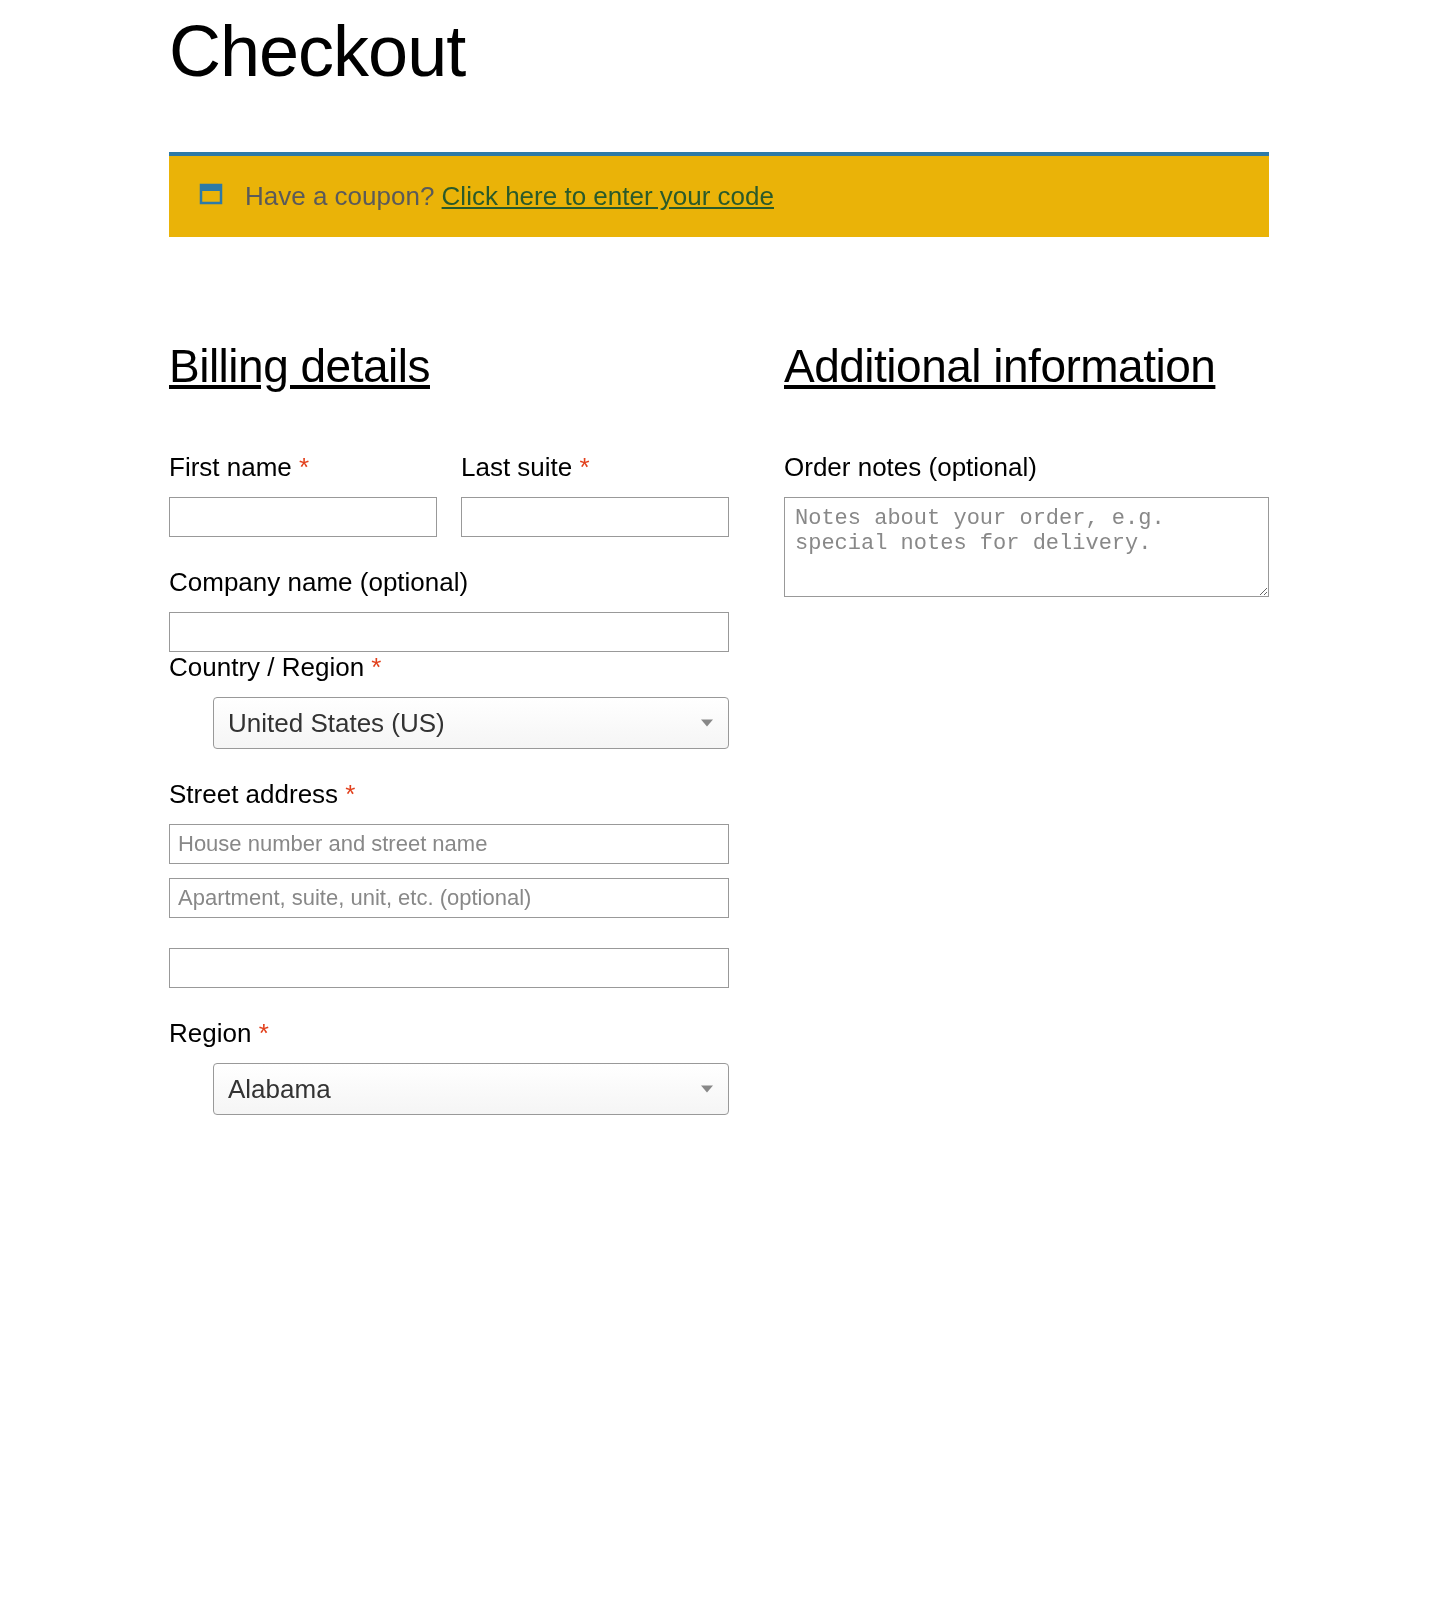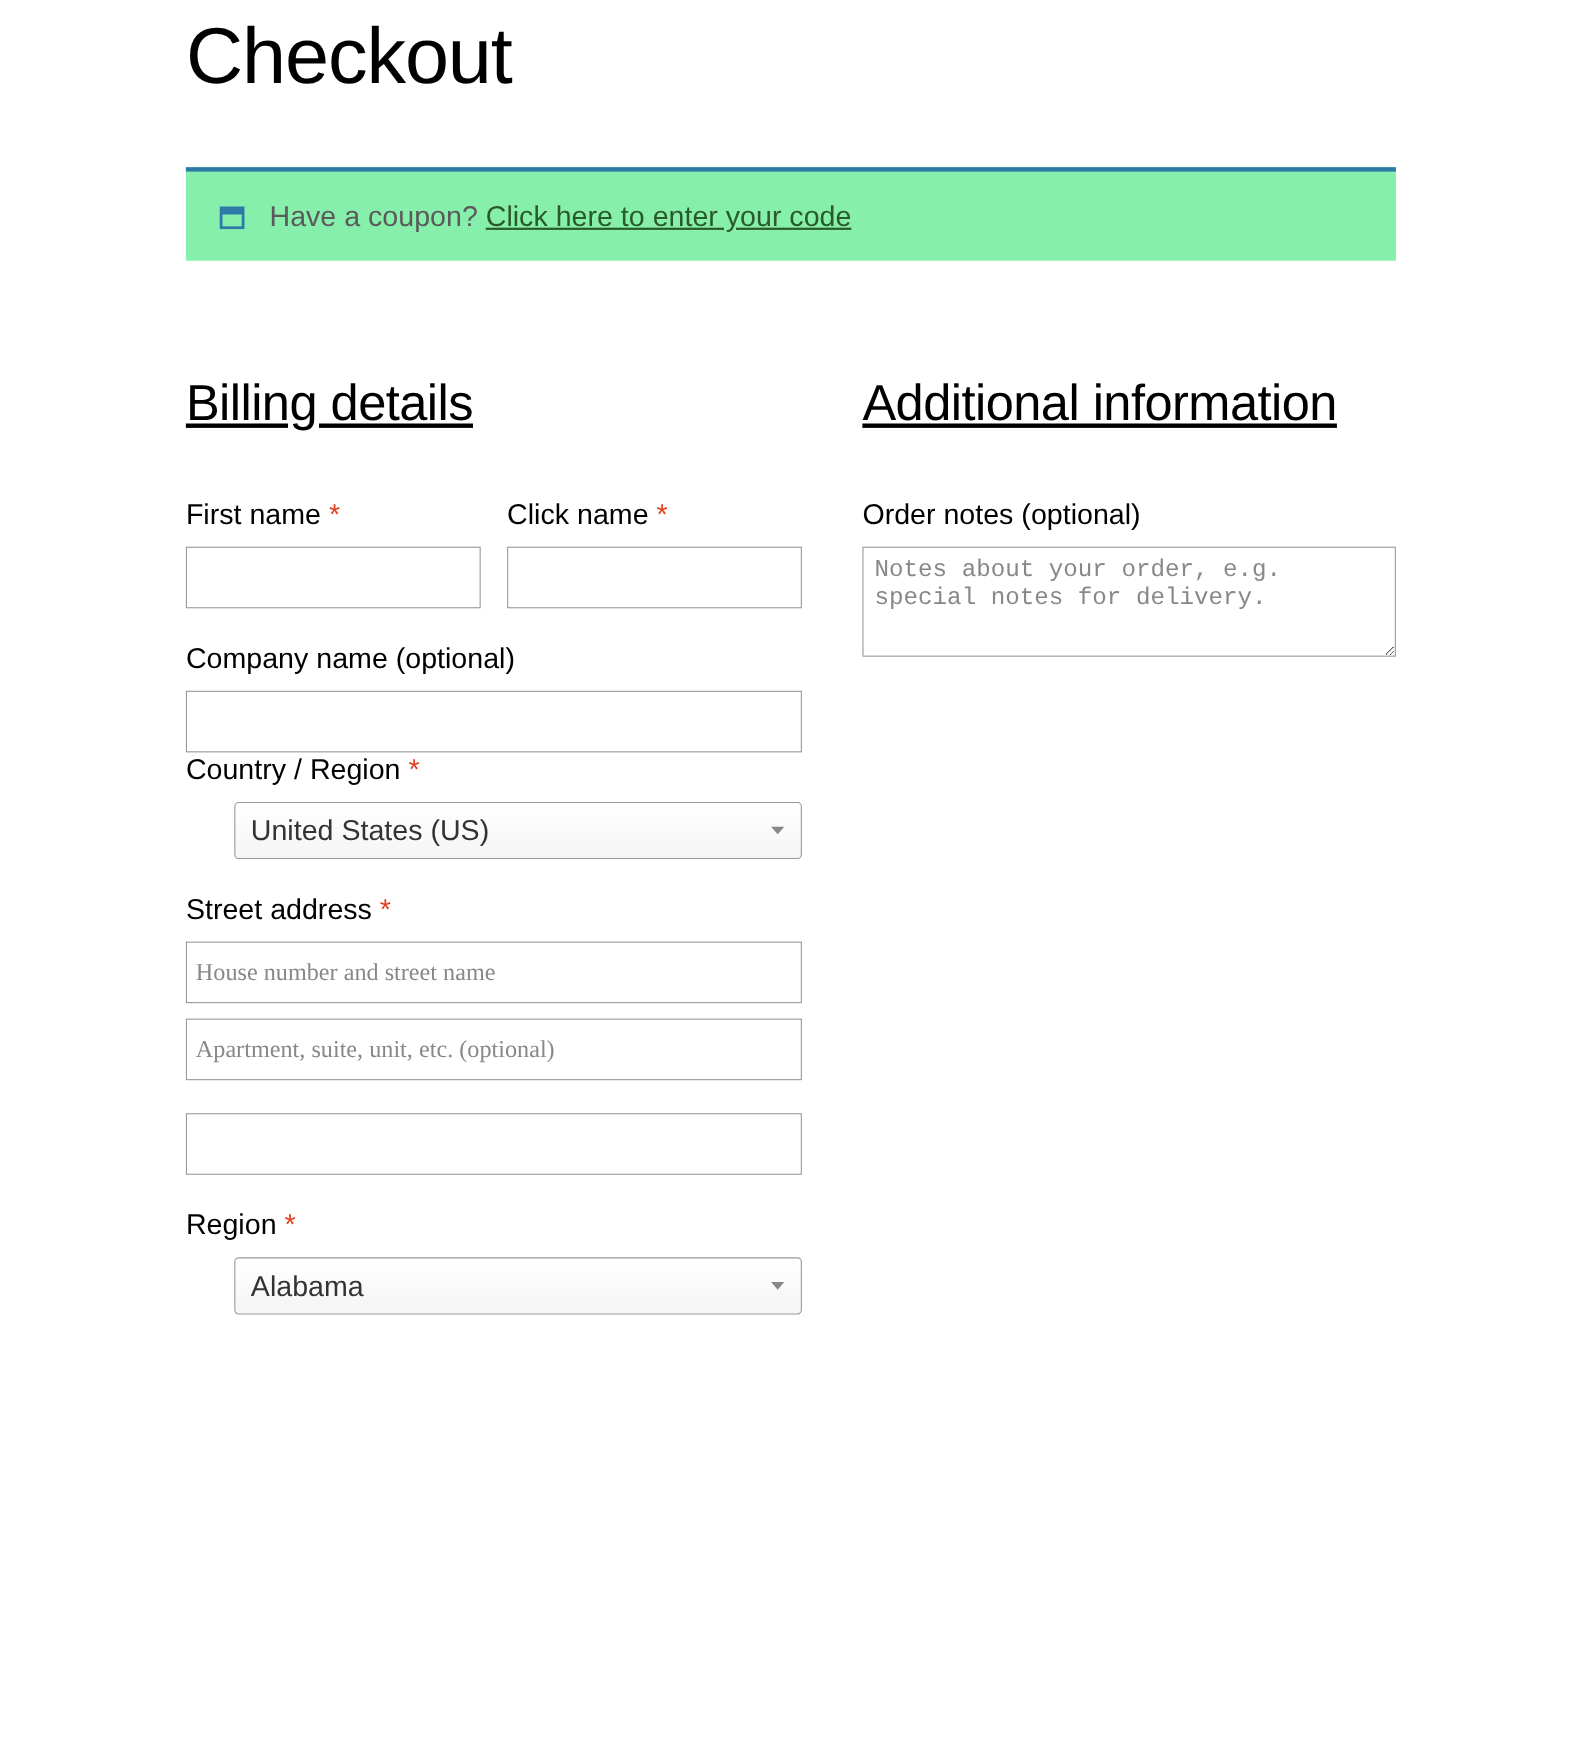--- a/index.html
+++ b/index.html
@@ -20,24 +20,24 @@
     }
     .page-title {
       font-size: 72px;
       font-weight: 500;
       letter-spacing: -1px;
       margin-top: 10px;
       margin-bottom: 60px;
     }
     .coupon-banner {
       border-top: 4px solid #2d7aa8;
-      background: #86efac;
+      background: #eab308;
       padding: 25px 30px;
       display: flex;
-      align-items: center;
+      align-items: flex-start;
       gap: 22px;
       margin-bottom: 100px;
     }
     .calendar-icon {
       width: 24px;
       height: 24px;
       flex-shrink: 0;
     }
     .calendar-icon svg {
       display: block;
@@ -86,25 +86,25 @@
       font-size: 26px;
       font-weight: 400;
       margin-bottom: 14px;
       color: #000;
     }
     .required-star {
       color: #e2401c;
     }
     .text-input {
       width: 100%;
-      height: 56px;
+      height: 40px;
       border: 1px solid #999;
       padding: 4px 8px;
       font-size: 22px;
-      font-family: Liberation Serif, serif;
+      font-family: Liberation Sans, sans-serif;
       background: #fff;
     }
     .text-input::placeholder {
       color: #888;
     }
     .select-wrapper {
       position: relative;
       width: 100%;
       padding-left: 44px;
     }
@@ -178,21 +178,21 @@
 
       <div class="form-row">
         <div class="form-field">
           <label class="field-label">
             <span>First name </span><span class="required-star">*</span>
           </label>
           <input type="text" class="text-input" value="" style="">
         </div>
         <div class="form-field">
           <label class="field-label">
-            <span>Click name </span><span class="required-star">*</span>
+            <span>Last suite </span><span class="required-star">*</span>
           </label>
           <input type="text" class="text-input" value="" style="">
         </div>
       </div>
 
       <div class="field-st">
         <div class="form-field full">
           <label class="field-label">Company name (optional)</label>
           <input type="text" class="text-input" value="" style="">
         </div>

